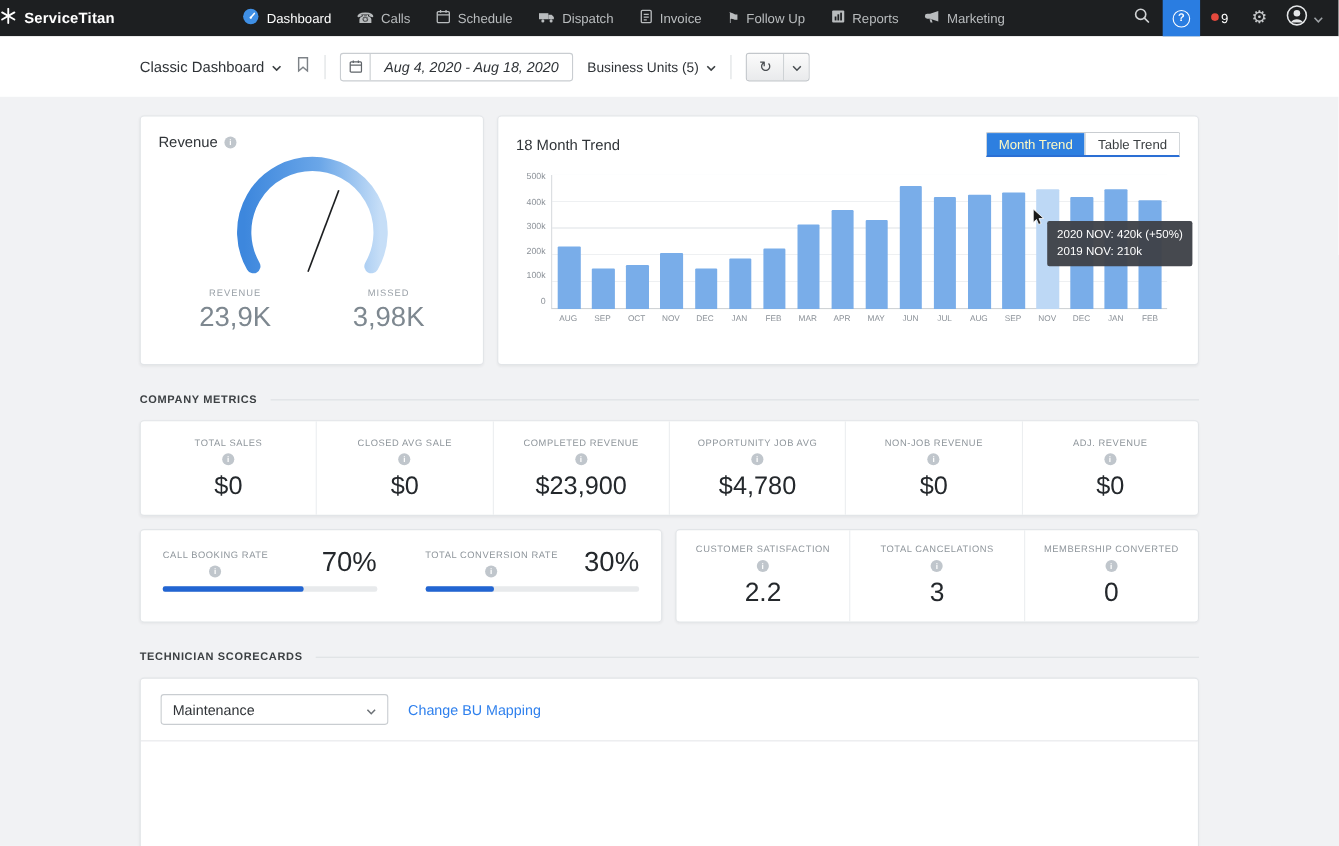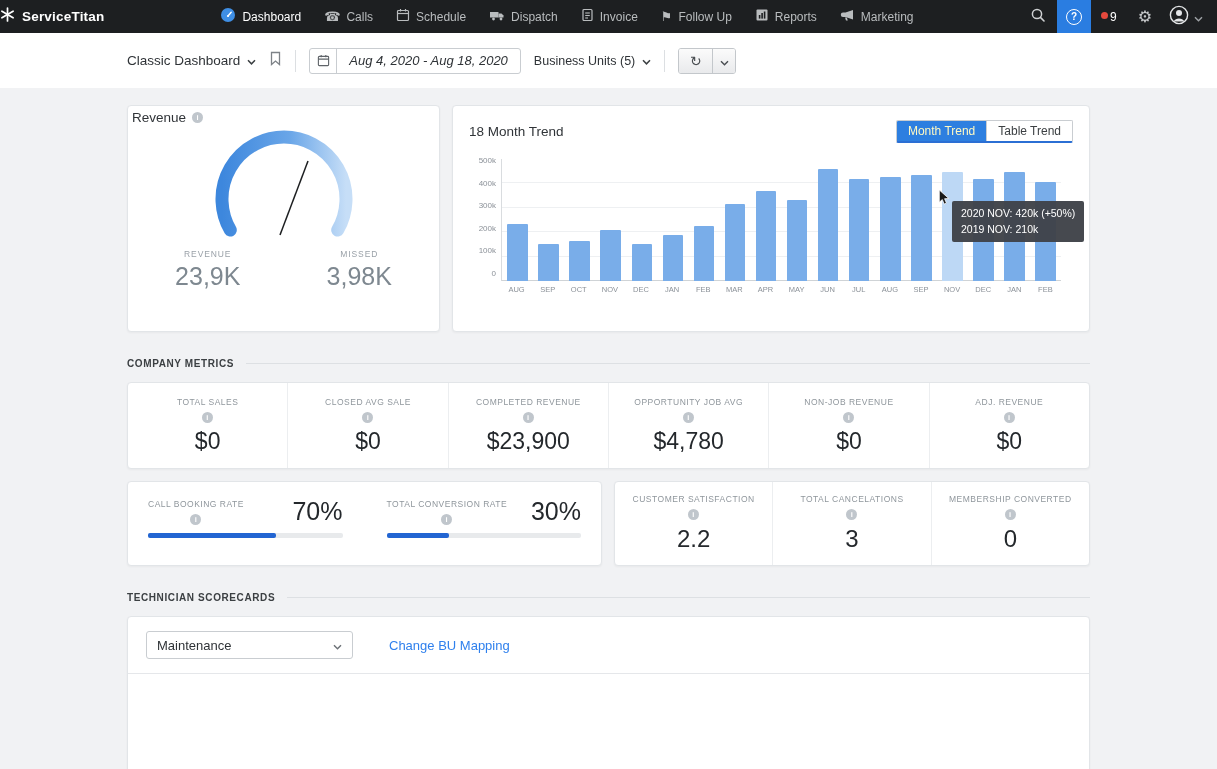--- a/index.html
+++ b/index.html
@@ -45,21 +45,21 @@
   .container { width:963px; margin:0 auto; }
   .cards-row { display:flex; gap:12px; }
   .card { background:#fff; border:1px solid #e2e5e8; border-radius:4px; box-shadow:0 1px 2px rgba(60,64,67,.05); }
 
   .card-title { font-size:13.5px; color:#303438; display:flex; align-items:center; gap:6px; }
   .info-i { width:11px; height:11px; border-radius:50%; background:#c0c6cc; color:#fff; font-size:7.5px; font-weight:bold;
             display:inline-flex; align-items:center; justify-content:center; flex:none; cursor:pointer; }
   .info-i::after { content:"i"; }
 
   
-  .revenue-card { width:313px; height:227px; padding:4px; }
+  .revenue-card { width:313px; height:227px; padding:16px; }
   .gauge-wrap { display:flex; justify-content:center; margin-top:0; }
   .gauge-stats { display:flex; margin-top:0; }
   .gauge-stat { flex:1; text-align:center; }
   .stat-label { font-size:8.5px; letter-spacing:.9px; color:#9aa1a8; }
   .stat-value { font-size:25px; color:#7e8890; margin-top:3px; }
 
   
   .trend-card { flex:1; height:227px; padding:14px 16px; position:relative; }
   .trend-head { display:flex; align-items:center; }
   .toggle-group { margin-left:auto; display:flex; border:1px solid #c9cdd1; border-bottom:2px solid #2b6fd4; border-radius:2px; overflow:hidden; height:23px; font-size:12px; }
@@ -102,21 +102,21 @@
   .progress { height:5px; background:#e8eaec; border-radius:2px; margin-top:7px; position:relative; cursor:pointer; }
   .progress-fill { position:absolute; left:0; top:0; bottom:0; background:#2265d2; border-radius:2px; }
 
   .stats-card { flex:1; height:85px; display:flex; }
   .stat-cell { flex:1; display:flex; flex-direction:column; align-items:center; justify-content:center; gap:5px; border-left:1px solid #eceef0; }
   .stat-cell:first-child { border-left:none; }
   .stat-big { font-size:24px; color:#24282c; }
 
   
   .scorecard-card { margin-top:13px; height:160px; }
-  .scorecard-head { display:flex; align-items:center; padding:14px 18px; gap:36px; }
+  .scorecard-head { display:flex; align-items:center; padding:14px 18px; gap:18px; }
   .bu-select-box { width:207px; height:28px; border:1px solid #c9cdd1; border-radius:3px; display:flex; align-items:center;
                    justify-content:space-between; padding:0 10px; font-size:13px; color:#2f3337; background:#fff; cursor:pointer; }
   .link { color:#2f80ed; font-size:13px; text-decoration:none; cursor:pointer; }
   .head-right { margin-left:auto; display:flex; align-items:center; gap:15px; }
   .info-dark { width:17px; height:17px; border-radius:50%; background:#43474c; color:#fff; font-size:9px; font-weight:bold;
                display:flex; align-items:center; justify-content:center; cursor:pointer; }
   .info-dark::after { content:"i"; }
   .view-toggle { height:24px; font-size:12.5px; }
   .view-toggle .toggle-btn { padding:0 14px; }
   .scorecard-body { border-top:1px solid #e5e7ea; height:100px; }

